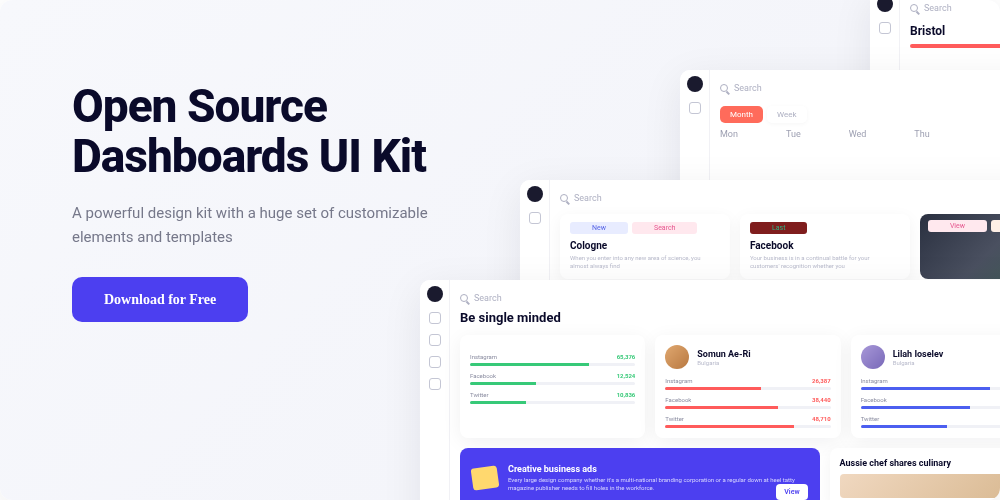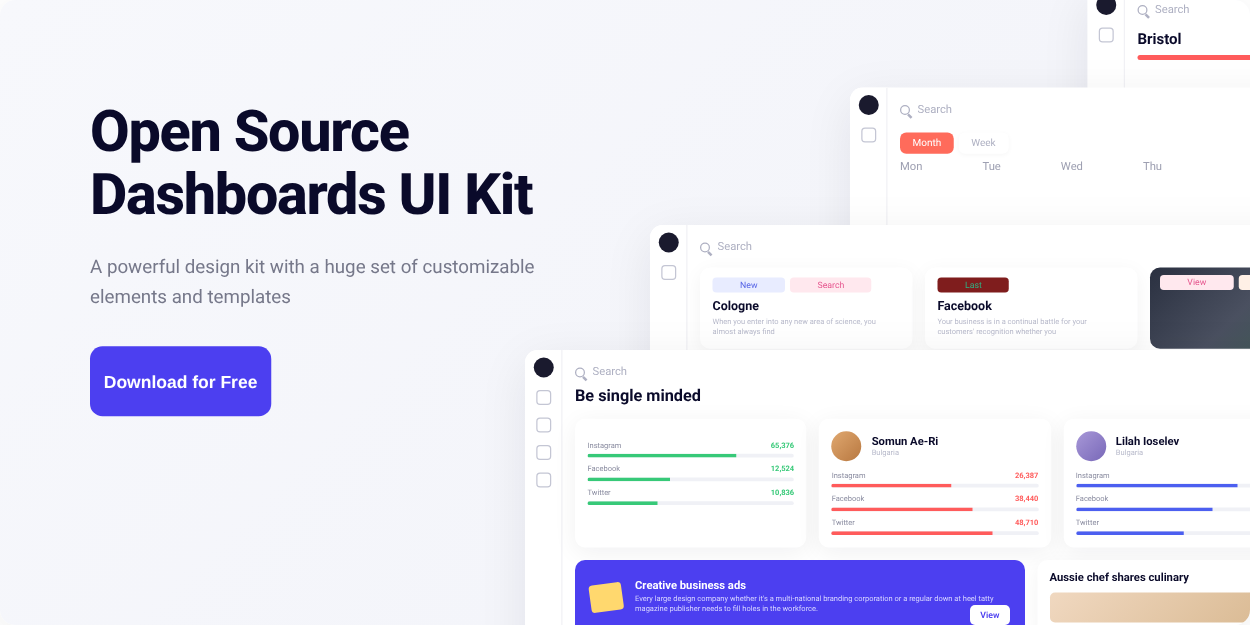--- a/index.html
+++ b/index.html
@@ -14,21 +14,21 @@
 .sketch-diamond{width:16px;height:16px;background:linear-gradient(180deg,#ffd36e,#f8a13f);clip-path:polygon(50% 0,100% 35%,50% 100%,0 35%);}
 .figma-tile{background:#1e1e1e;}
 .figma-mark{width:12px;height:18px;position:relative;}
 .figma-mark span{position:absolute;width:6px;height:6px;border-radius:3px;}
 .fm1{top:0;left:0;background:#f24e1e;border-radius:3px 0 0 3px;}
 .fm2{top:0;right:0;background:#ff7262;border-radius:0 3px 3px 0;}
 .fm3{top:6px;left:0;background:#a259ff;border-radius:3px 0 0 3px;}
 .fm4{top:6px;right:0;background:#1abcfe;border-radius:50%;}
 .fm5{top:12px;left:0;background:#0acf83;border-radius:3px 0 3px 3px;}
 .cta-row{display:flex;gap:14px;margin-top:28px;}
-.btn{display:inline-flex;align-items:center;justify-content:center;height:56px;padding:0 11px;border-radius:10px;font-size:14px;font-weight:600;cursor:pointer;border:none;}
+.btn{display:inline-flex;align-items:center;justify-content:center;height:45px;padding:0 32px;border-radius:10px;font-size:14px;font-weight:600;cursor:pointer;border:none;font-family:Liberation Serif, serif;}
 .btn-primary{background:#4c3ff0;color:#fff;}
 .btn-secondary{background:#e9e8fb;color:#4c3ff0;}
 .mocks{position:absolute;right:-10px;top:-10px;width:560px;height:520px;pointer-events:none;}
 .panel{position:absolute;background:#fff;border-radius:10px;box-shadow:0 10px 40px rgba(10,10,40,.08);overflow:hidden;}
 .rail{position:absolute;left:0;top:0;bottom:0;width:30px;background:#fff;border-right:1px solid #f1f1f5;display:flex;flex-direction:column;align-items:center;padding-top:6px;gap:10px;}
 .rail .dot{width:16px;height:16px;border-radius:50%;background:#1a1a2e;}
 .rail .icon{width:12px;height:12px;border:1.5px solid #c4c6d4;border-radius:3px;}
 .search{position:absolute;left:40px;top:8px;right:14px;height:20px;display:flex;align-items:center;gap:6px;font-size:9px;color:#aeb0c2;}
 .search .mag{width:8px;height:8px;border:1.5px solid #aeb0c2;border-radius:50%;position:relative;}
 .search .mag::after{content:'';position:absolute;width:4px;height:1.5px;background:#aeb0c2;bottom:-2px;right:-3px;transform:rotate(45deg);}

